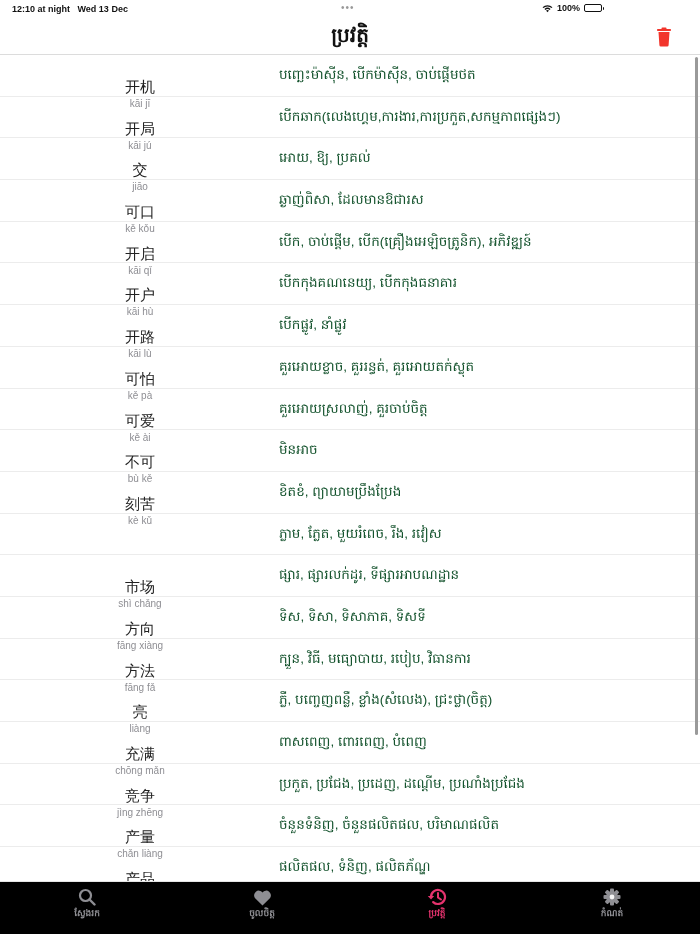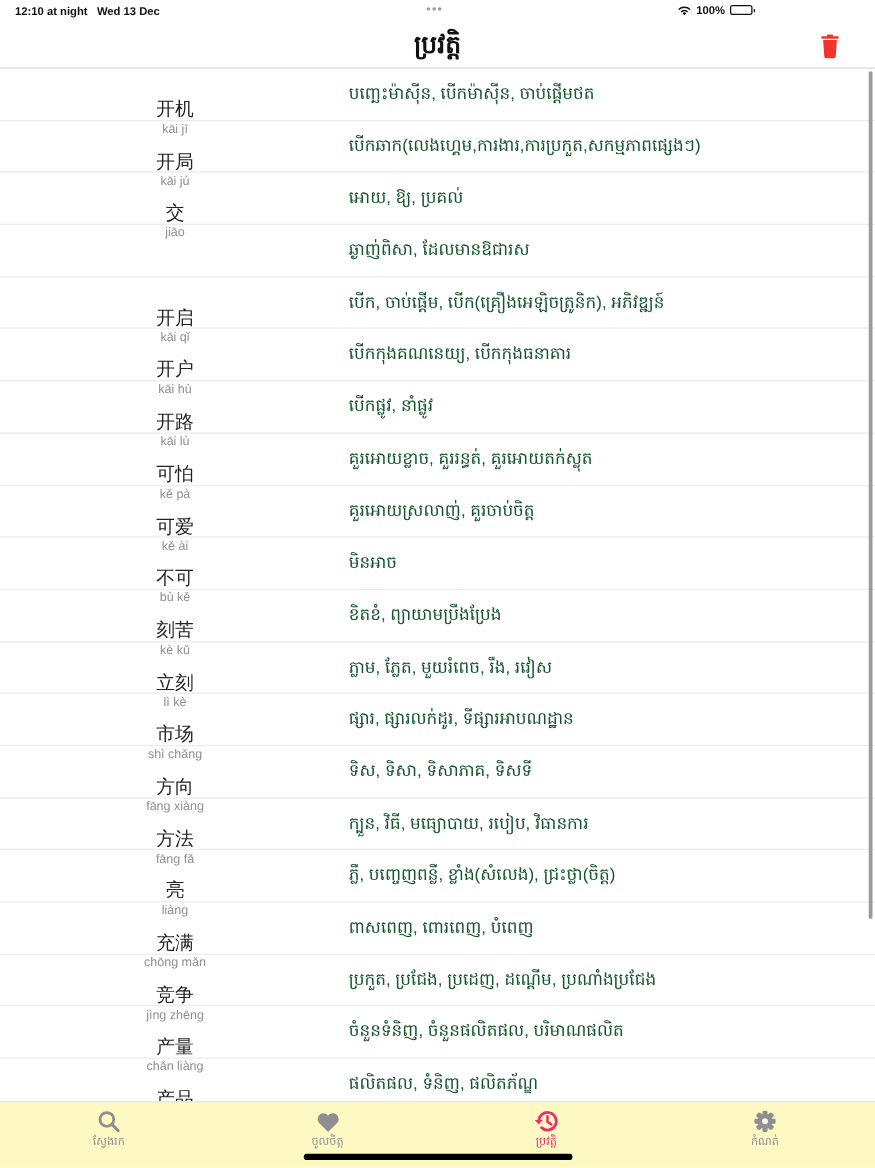--- a/index.html
+++ b/index.html
@@ -20,21 +20,21 @@
 
   .list { position: absolute; top: 55px; left: 0; width: 700px; height: 826px; overflow: hidden; }
   .row { height: 41.7px; border-bottom: 1px solid #ececec; position: relative; }
   .row-left { position: absolute; left: 80px; width: 120px; top: 3px; text-align: center; }
   .hanzi { font-size: 15px; color: #222; line-height: 19px; font-family: "DejaVu Sans", sans-serif; margin-top: 20px; }
   .pinyin { font-size: 10px; color: #8e8e93; line-height: 13px; }
   .row-right { position: absolute; left: 279px; right: 20px; top: 11px; font-size: 13.5px; color: #14532d; white-space: nowrap; overflow: hidden; }
 
   .scrollbar { position: absolute; right: 2px; top: 57px; width: 3px; height: 678px; background: #9a9a9a; border-radius: 2px; }
 
-  .tab-bar { position: absolute; bottom: 0; left: 0; width: 700px; height: 53px; background: #fef9c3; border-top: 1px solid #e4e4e4; }
+  .tab-bar { position: absolute; bottom: 0; left: 0; width: 700px; height: 53px; background: #000000; border-top: 1px solid #e4e4e4; font-weight: bold; }
   .tab { position: absolute; top: 6px; width: 80px; margin-left: -40px; text-align: center; cursor: pointer; }
   .tab-icon { height: 18px; display: flex; justify-content: center; align-items: center; }
   .tab-label { font-size: 9px; color: #8e8e93; margin-top: 1px; }
   .tab.active .tab-label { color: #e5336e; }
   .home-indicator { position: absolute; bottom: 6px; left: 243px; width: 215px; height: 5px; background: #000; border-radius: 3px; }
 </style>
 </head>
 <body>
 
 <div class="status-bar">
@@ -80,20 +80,24 @@
       <div class="row-right">បើកឆាក(លេងហ្គេម,ការងារ,ការប្រកួត,សកម្មភាពផ្សេងៗ)</div>
     </div>
   <div class="row">
       <div class="row-left">
         <div class="hanzi">交</div>
         <div class="pinyin">jiāo</div>
       </div>
       <div class="row-right">អោយ, ឱ្យ, ប្រគល់</div>
     </div>
   <div class="row">
+      <div class="row-left">
+        <div class="hanzi">可口</div>
+        <div class="pinyin">kě kǒu</div>
+      </div>
       <div class="row-right">ឆ្ងាញ់ពិសា, ដែលមានឱជារស</div>
     </div>
   <div class="row">
       <div class="row-left">
         <div class="hanzi">开启</div>
         <div class="pinyin">kāi qǐ</div>
       </div>
       <div class="row-right">បើក, ចាប់ផ្ដើម, បើក(គ្រឿងអេឡិចត្រូនិក), អភិវឌ្ឍន៍</div>
     </div>
   <div class="row">
@@ -132,24 +136,20 @@
       <div class="row-right">មិនអាច</div>
     </div>
   <div class="row">
       <div class="row-left">
         <div class="hanzi">刻苦</div>
         <div class="pinyin">kè kǔ</div>
       </div>
       <div class="row-right">ខិតខំ, ព្យាយាមប្រឹងប្រែង</div>
     </div>
   <div class="row">
-      <div class="row-left">
-        <div class="hanzi">立刻</div>
-        <div class="pinyin">lì kè</div>
-      </div>
       <div class="row-right">ភ្លាម, ភ្លែត, មួយរំពេច, រឹង, រវៀស</div>
     </div>
   <div class="row">
       <div class="row-left">
         <div class="hanzi">市场</div>
         <div class="pinyin">shì chǎng</div>
       </div>
       <div class="row-right">ផ្សារ, ផ្សារលក់ដូរ, ទីផ្សារអាបណដ្ឋាន</div>
     </div>
   <div class="row">

